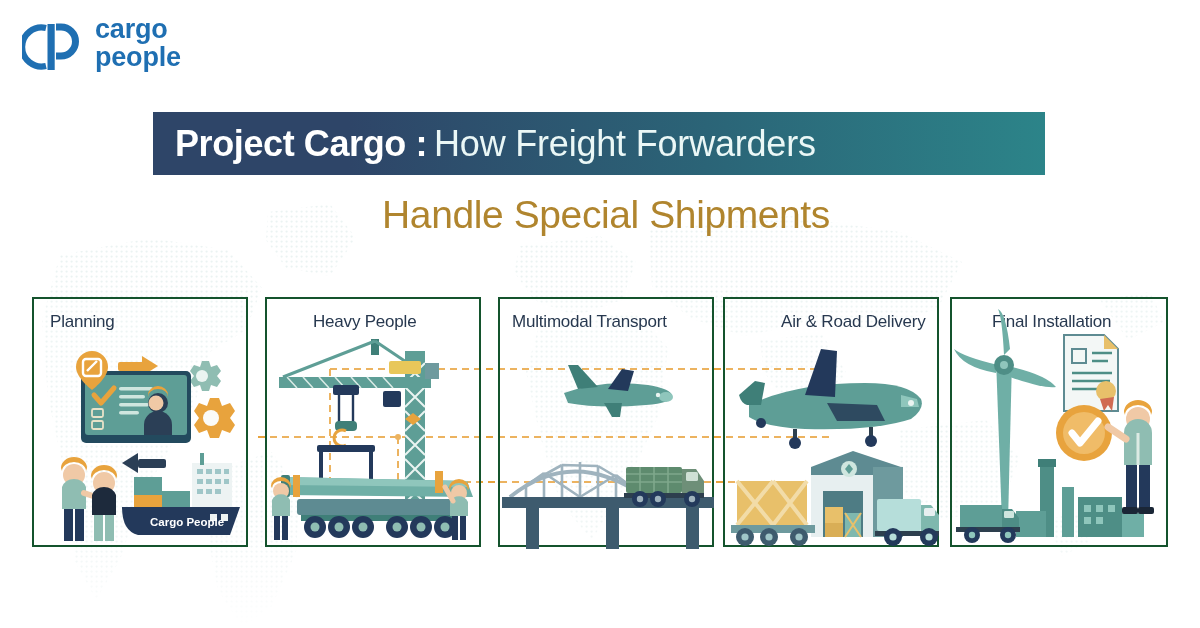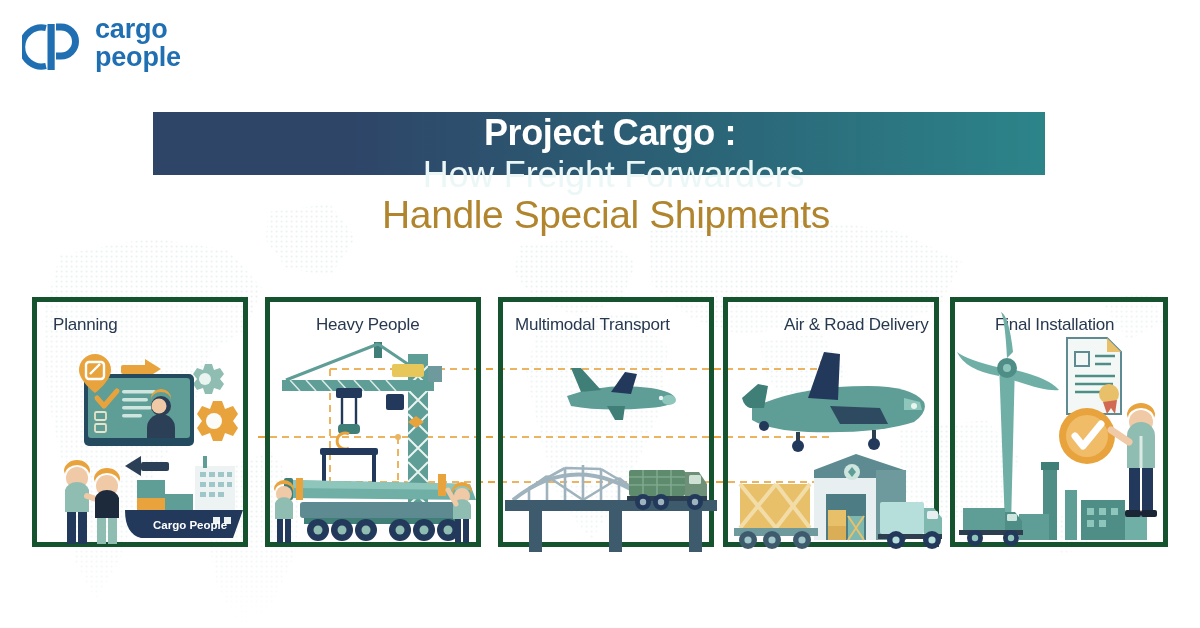--- a/index.html
+++ b/index.html
@@ -20,33 +20,32 @@
   #logo .mark { width:62px; height:62px; }
   #logo .wordmark { line-height:1.02; color:#1F6FB2; font-weight:700; font-size:27px; letter-spacing:-.2px; }
   #logo .wordmark div { display:block; }
 
   
   #banner {
     position:absolute; left:153px; top:112px; width:892px; height:63px;
     background:linear-gradient(90deg,#2E4568 0%,#2E4568 22%,#2B6477 62%,#2C8489 100%);
     display:flex; align-items:center; padding-left:22px;
     white-space:nowrap;
-    flex-direction:column;
   }
   #banner .t-bold { color:#ffffff; font-weight:700; font-size:36px; letter-spacing:-.4px; }
   #banner .t-light { color:#EAF7F6; font-weight:400; font-size:36px; letter-spacing:-.2px; padding-left:7px; }
 
   #subtitle {
     position:absolute; left:0; top:193px; width:1200px;
     text-align:center; color:#B0852E; font-size:39px; font-weight:400; letter-spacing:-.4px;padding-left:12px;
   }
 
   
   #strip { position:absolute; left:0; top:297px; width:1200px; height:250px; }
-  .panel { position:absolute; top:0; height:250px; border:5px solid #14532d; background:rgba(255,255,255,.18); }
+  .panel { position:absolute; top:0; height:250px; border:2px solid #14532d; background:rgba(255,255,255,.18); }
   .panel .ptitle {
     position:absolute; top:13px; font-size:17px; color:#27384F; font-weight:500;
     letter-spacing:-.2px; white-space:nowrap;
   }
   .panel svg { position:absolute; left:0; top:0; }
 
   
   #footer {
     position:absolute; right:18px; top:589px; font-size:17px; color:#14161A;
     letter-spacing:2.0px;

